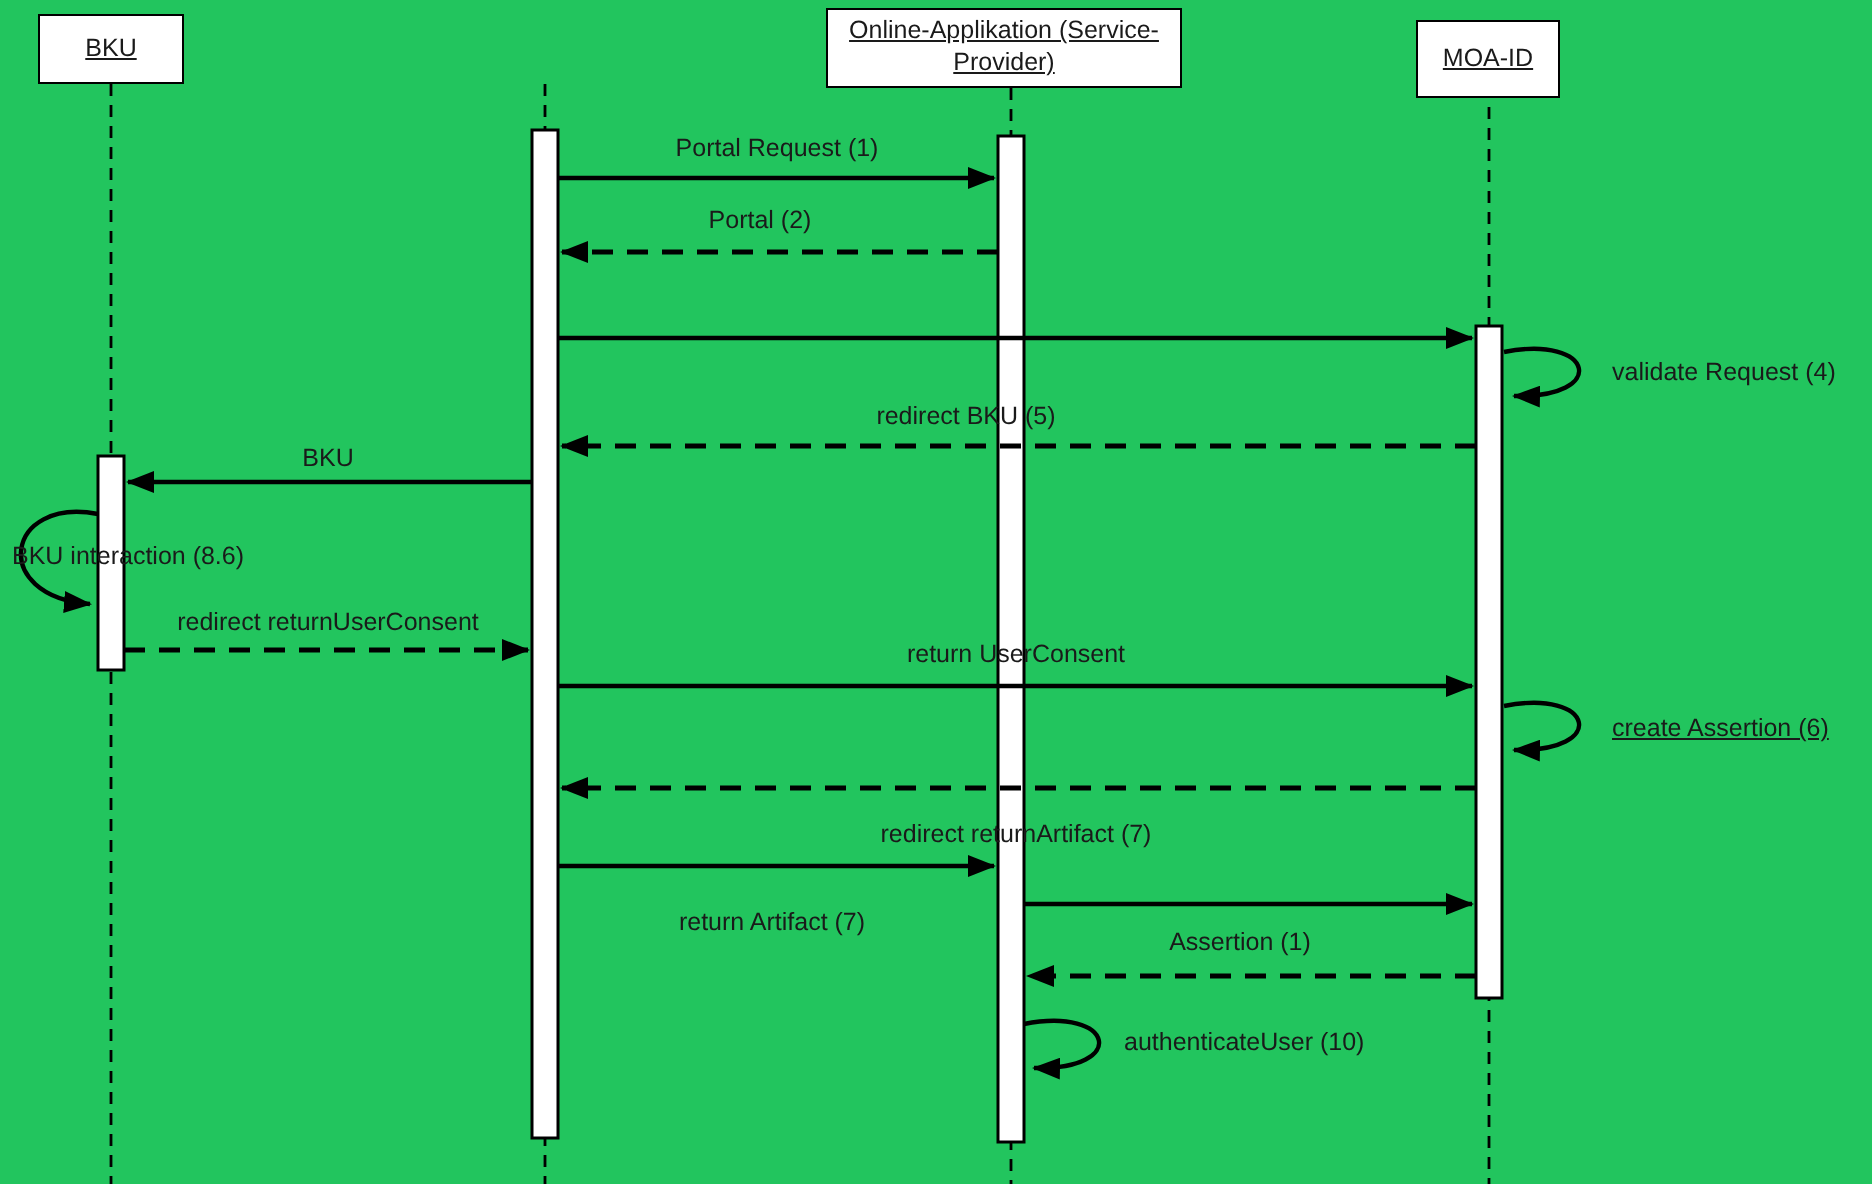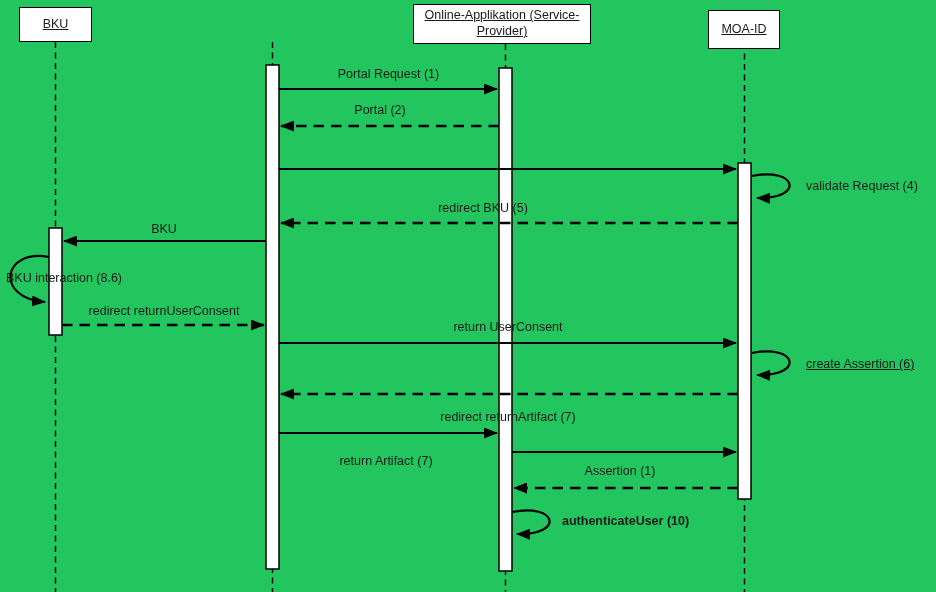--- a/index.html
+++ b/index.html
@@ -119,15 +119,15 @@
   <div class="msg left" style="left:806px; top:179px;">validate Request (4)</div>
   <div class="msg" style="left:279px; top:201px; width:408px;">redirect BKU (5)</div>
   <div class="msg" style="left:62px;  top:222px; width:204px;">BKU</div>
   <div class="msg left" style="left:6px;   top:271px;">BKU interaction (8.6)</div>
   <div class="msg" style="left:62px;  top:304px; width:204px;">redirect returnUserConsent</div>
   <div class="msg" style="left:279px; top:320px; width:458px;">return UserConsent</div>
   <div class="msg left" style="left:806px; top:357px;text-decoration:underline;">create Assertion (6)</div>
   <div class="msg" style="left:279px; top:371px; width:458px;margin-top:39px;">redirect returnArtifact (7)</div>
   <div class="msg" style="left:276px; top:411px; width:220px;margin-top:43px;">return Artifact (7)</div>
   <div class="msg" style="left:512px; top:464px; width:216px;">Assertion (1)</div>
-  <div class="msg left" style="left:562px; top:514px;font-weight:bold;">authenticateUser (10)</div>
+  <div class="msg left" style="left:562px; top:514px;">authenticateUser (10)</div>
 
 </div>
 
 </body></html>

